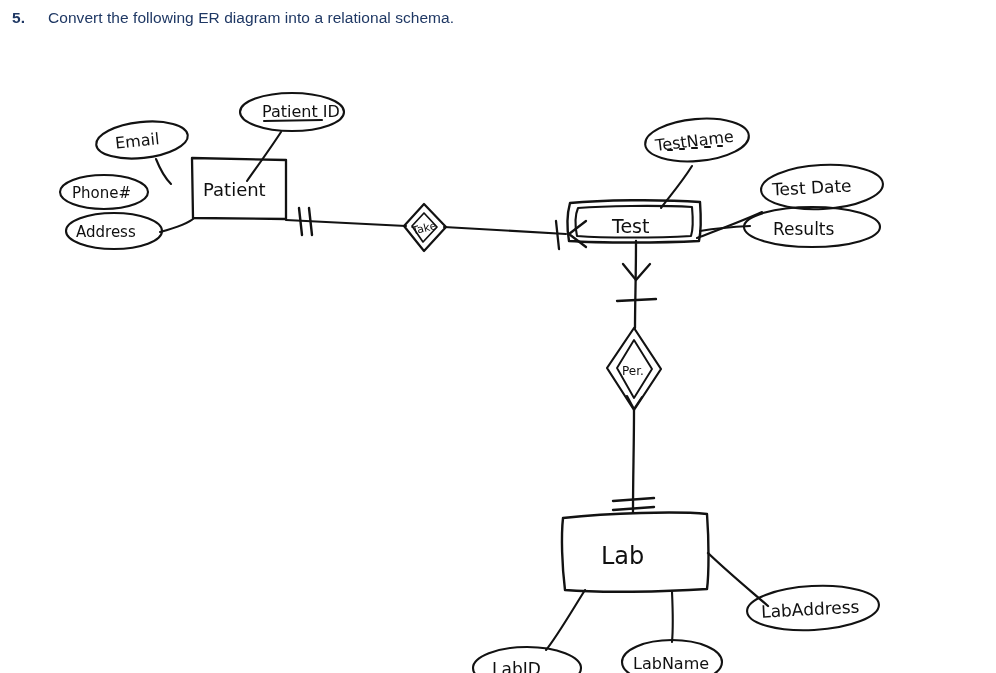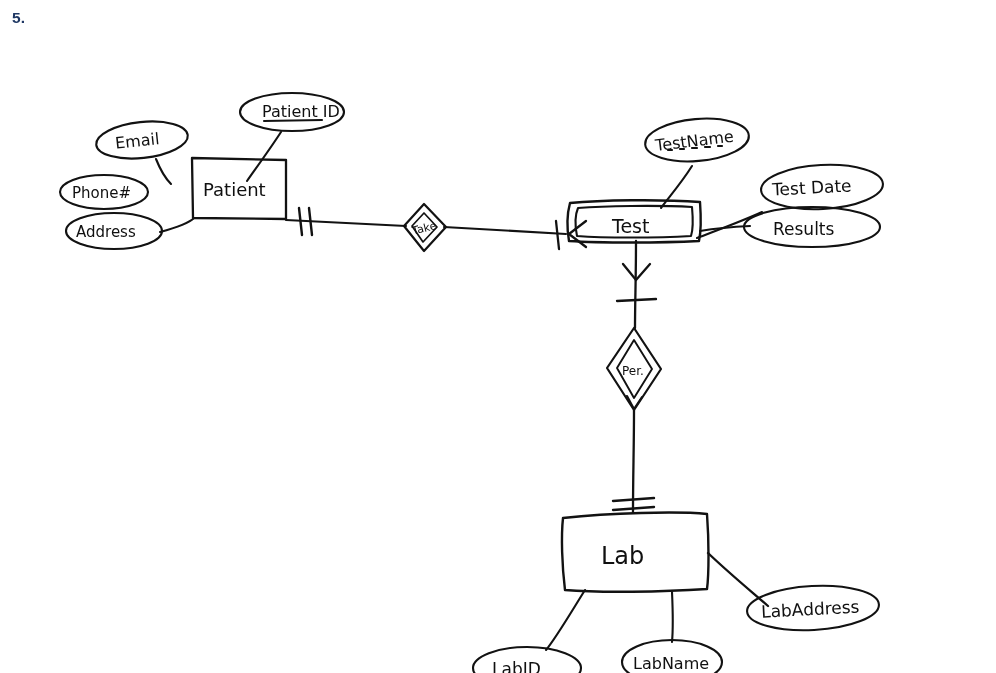--- a/index.html
+++ b/index.html
@@ -54,20 +54,21 @@
   .hand-text {
     font-family: "DejaVu Sans", sans-serif;
     fill: #101010;
   }
 </style>
 </head>
 <body>
 
 <div id="question-header">
   <span id="question-number">5.</span>
+  <span id="question-text">Convert the following ER diagram into a relational schema.</span>
 </div>
 
 <div id="diagram-canvas">
 <svg width="996" height="637" viewBox="0 0 996 637" xmlns="http://www.w3.org/2000/svg">
 
   <g fill="none" stroke="#121212" stroke-width="2" stroke-linecap="round" stroke-linejoin="round">
 
     <g>
 
       <path d="M 156 123 C 160 133 164 141 171 148" stroke-width="2.1"></path>

